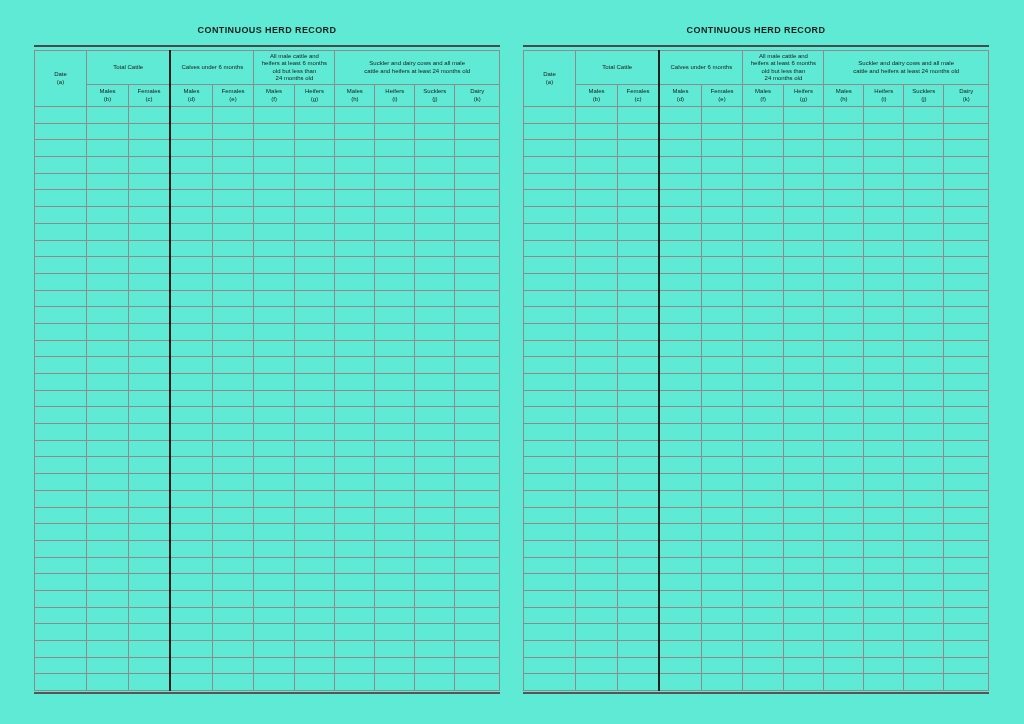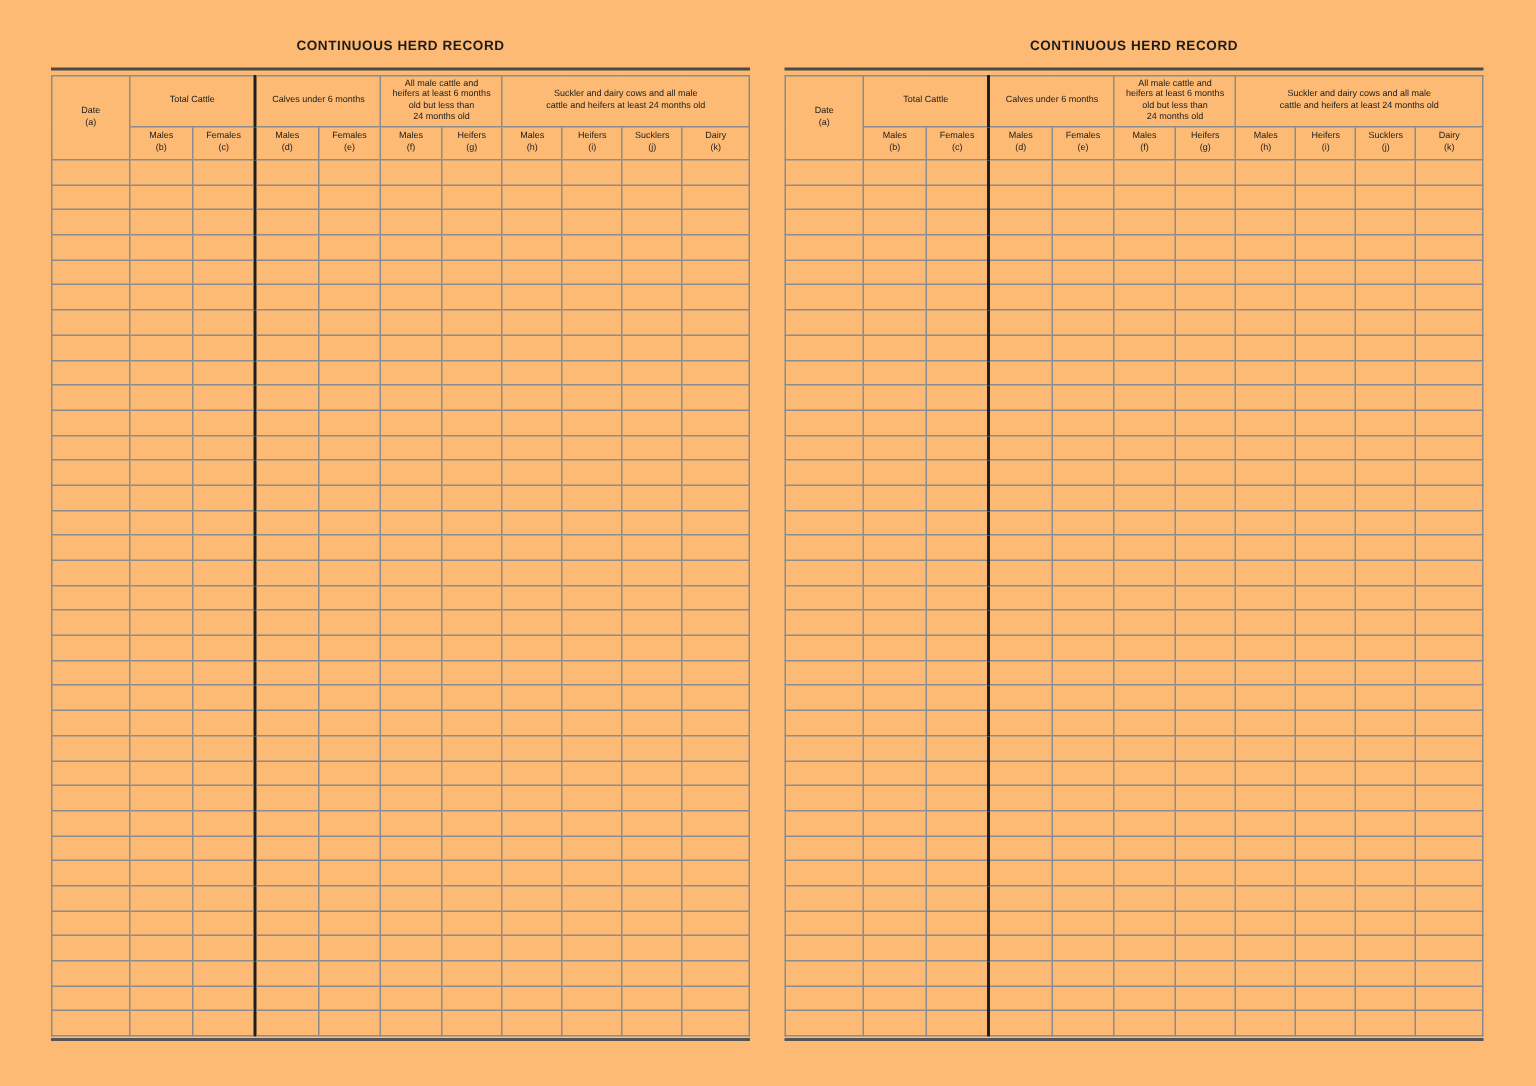--- a/index.html
+++ b/index.html
@@ -2,21 +2,21 @@
 <html><head>
 <meta charset="utf-8">
 <style>
   html,body{margin:0;padding:0;}
   body{
     width:1024px;height:724px;
     background:#ffffff;
     font-family:"Liberation Sans",sans-serif;
     overflow:hidden;
   }
-  .sheet{position:relative;width:1024px;height:724px;background:#fdba74;}
+  .sheet{position:relative;width:1024px;height:724px;background:#5eead4;}
   .page{position:absolute;top:0;width:466px;}
   .page-left{left:34px;}
   .page-right{left:523px;}
   .doc-title{
     margin-top:25px;
     height:10px;line-height:10px;
     text-align:center;
     font-size:9px;font-weight:bold;
     letter-spacing:0.4px;
     color:#1c1c1c;

